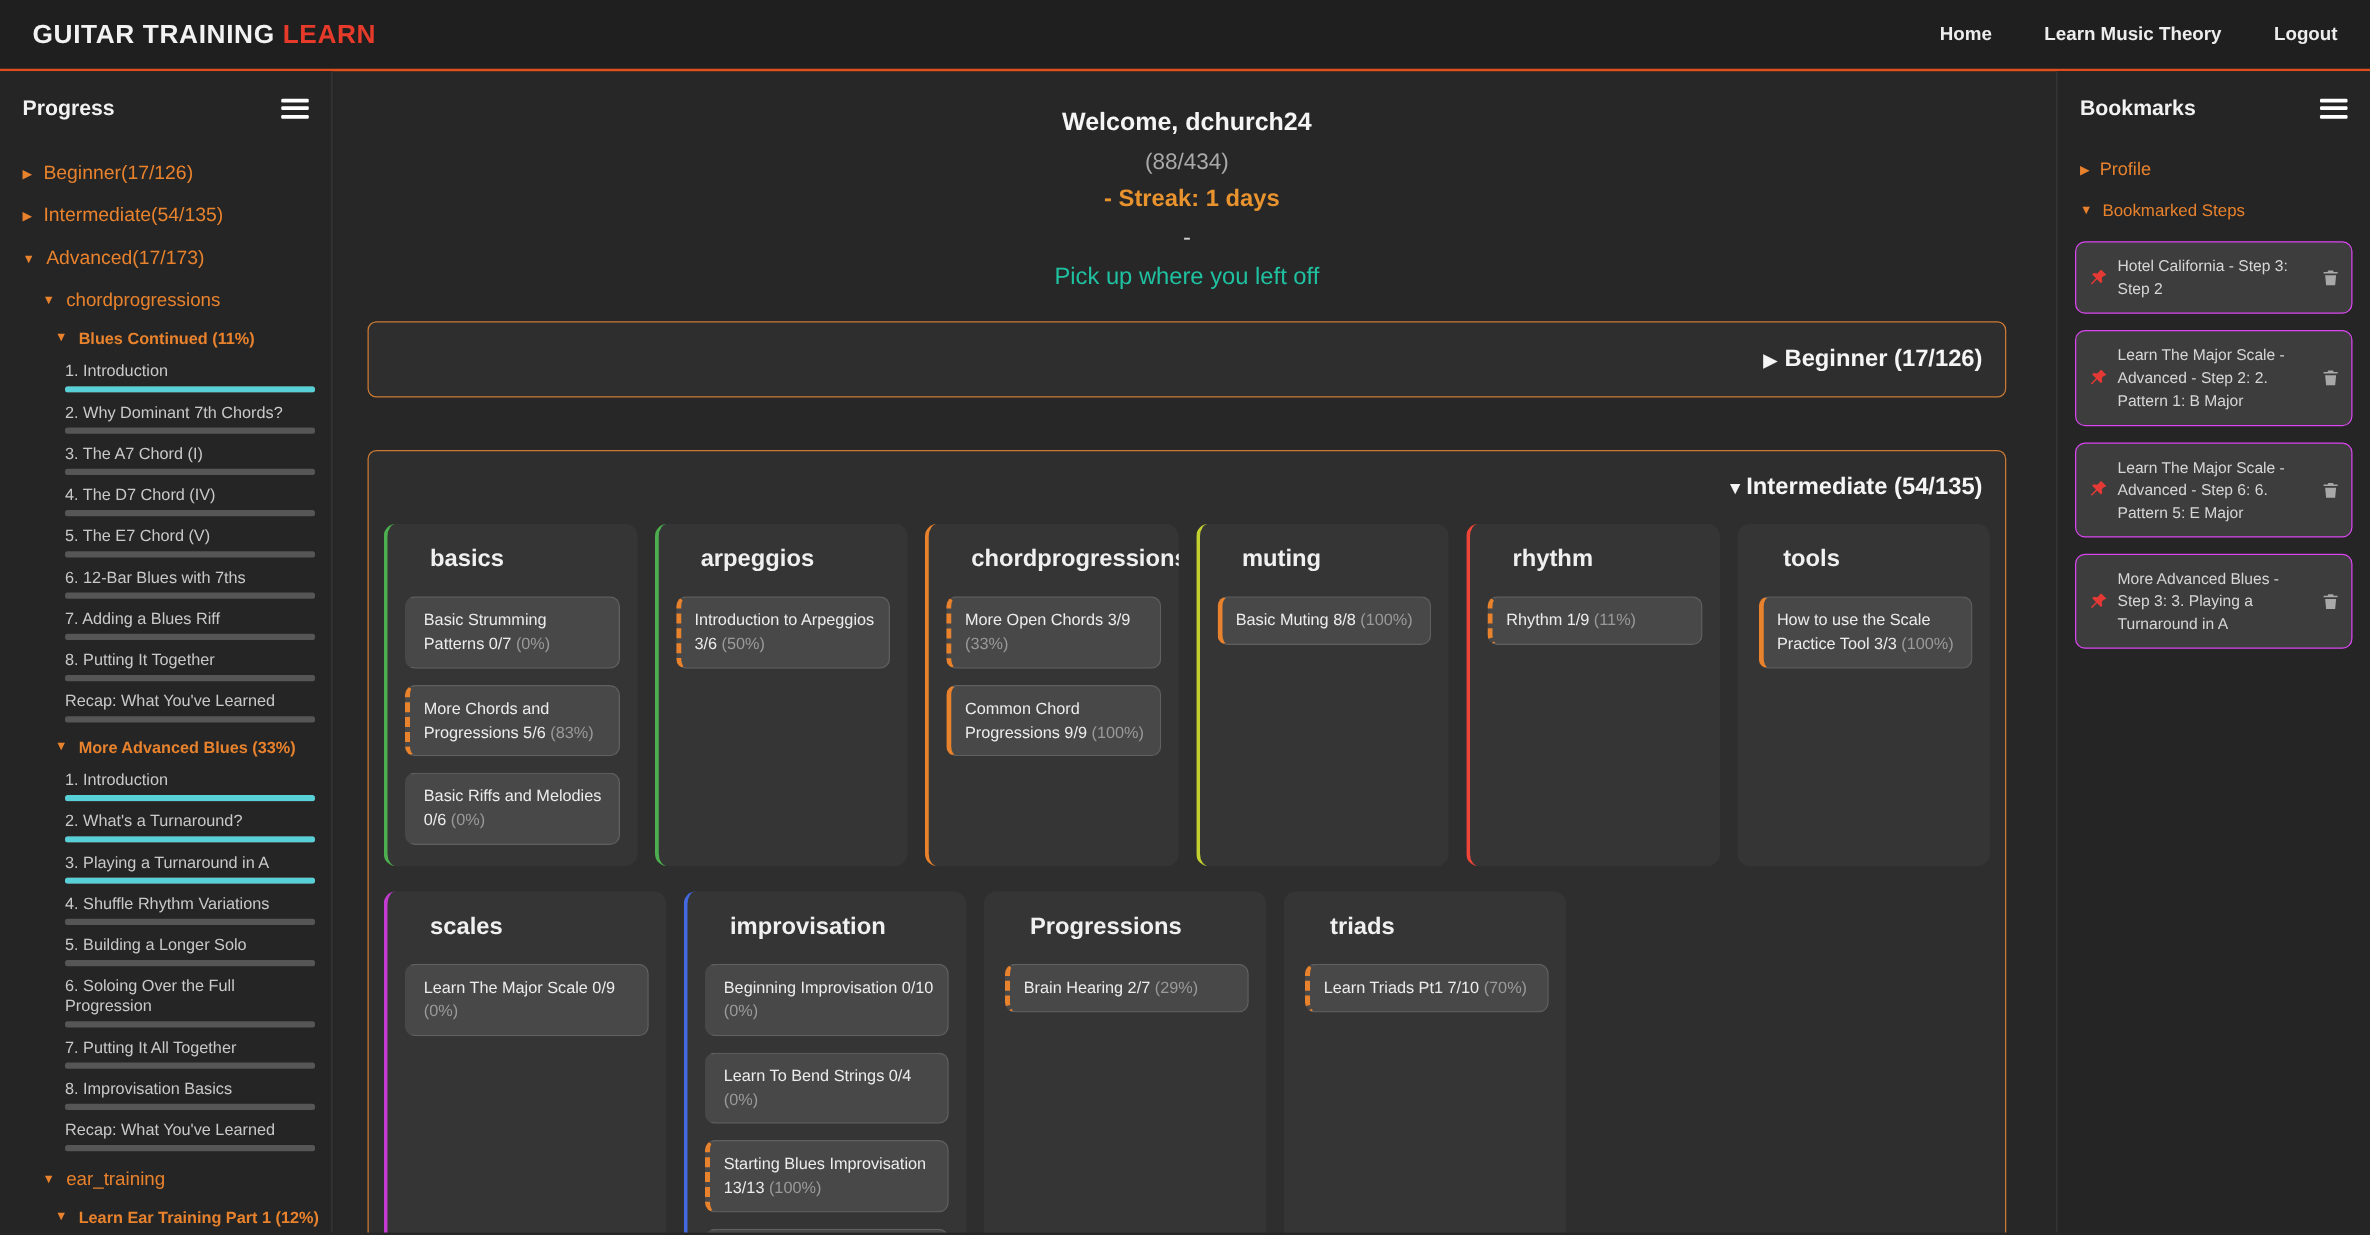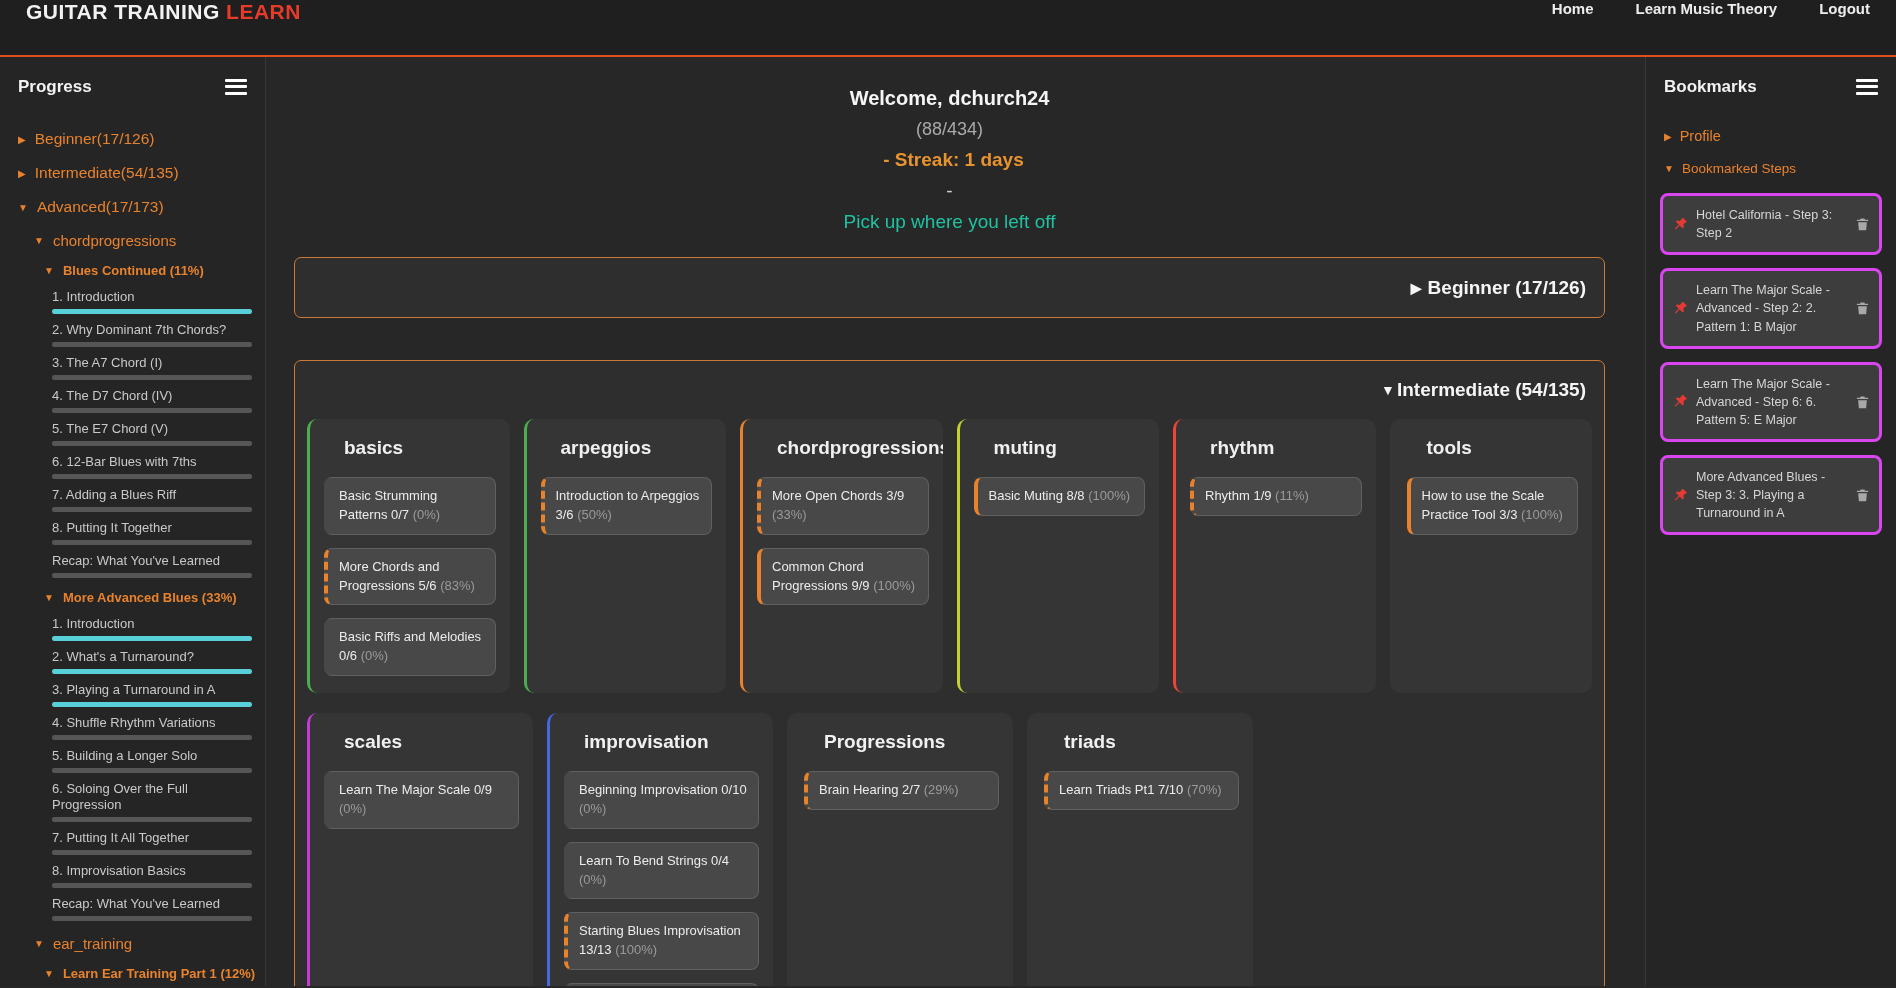--- a/index.html
+++ b/index.html
@@ -1,21 +1,21 @@
 <!DOCTYPE html>
 <html><head>
 <meta charset="utf-8">
 <style>
   * { margin:0; padding:0; box-sizing:border-box; }
   html,body { width:1896px; height:988px; overflow:hidden; background:#272727;
     font-family:"Liberation Sans", sans-serif; color:#e6e6e6; }
 
   
   .navbar { height:57px; background:#1f1f1f; border-bottom:2px solid #de4f1d;
-    display:flex; align-items:flex-start; justify-content:space-between; padding:0 26px;gap:19px; }
+    display:flex; align-items:center; justify-content:space-between; padding:0 26px;gap:19px; }
   .brand { font-size:21px; font-weight:bold; letter-spacing:.5px; color:#f2f2f2; }
   .brand .accent { color:#e63a2b; }
   .nav-links { display:flex; gap:42px; }
   .nav-link { color:#ededed; font-size:15px; font-weight:600; cursor:pointer; text-decoration:none; }
 
   
   .layout { display:flex; height:929px; }
   .sidebar-left { width:266px; background:#252525; border-right:1px solid #383838;
     padding:18px 0 0 0; overflow:hidden; }
   .sidebar-right { width:251px; background:#252525; border-left:1px solid #383838;
@@ -70,21 +70,21 @@
     color:#ececec; line-height:1.45; cursor:pointer; }
   .course-btn.dashed { border-left:4px dashed #e8822d; }
   .course-btn.solid  { border-left:4px solid  #e8822d; }
   .course-btn .pct { color:#9a9a9a; }
 
   
   .bm-header { display:flex; align-items:center; justify-content:space-between; margin:2px 4px 30px 4px; }
   .bm-toggle { color:#e8822d; font-size:14.5px; cursor:pointer; display:flex; align-items:center; margin:0 0 17px 4px; }
   .bm-toggle .tri { font-size:10px; margin-right:8px; }
   .bm-toggle.small { font-size:13.5px; }
-  .bookmark-card { background:#3d3d3d; border:3px solid #d946ef; border-radius:8px;
+  .bookmark-card { background:#3d3d3d; border:1px solid #d946ef; border-radius:8px;
     padding:10px 9px; display:flex; align-items:center; gap:7px; margin-bottom:13px;
     font-size:12.5px; color:#d6d6d6; line-height:1.45; cursor:pointer; }
   .bookmark-card .bm-text { flex:1; }
   .bookmark-card svg { flex:0 0 auto; }
   .icon-btn { cursor:pointer; }
 </style>
 </head>
 <body>
 
 <header class="navbar">

